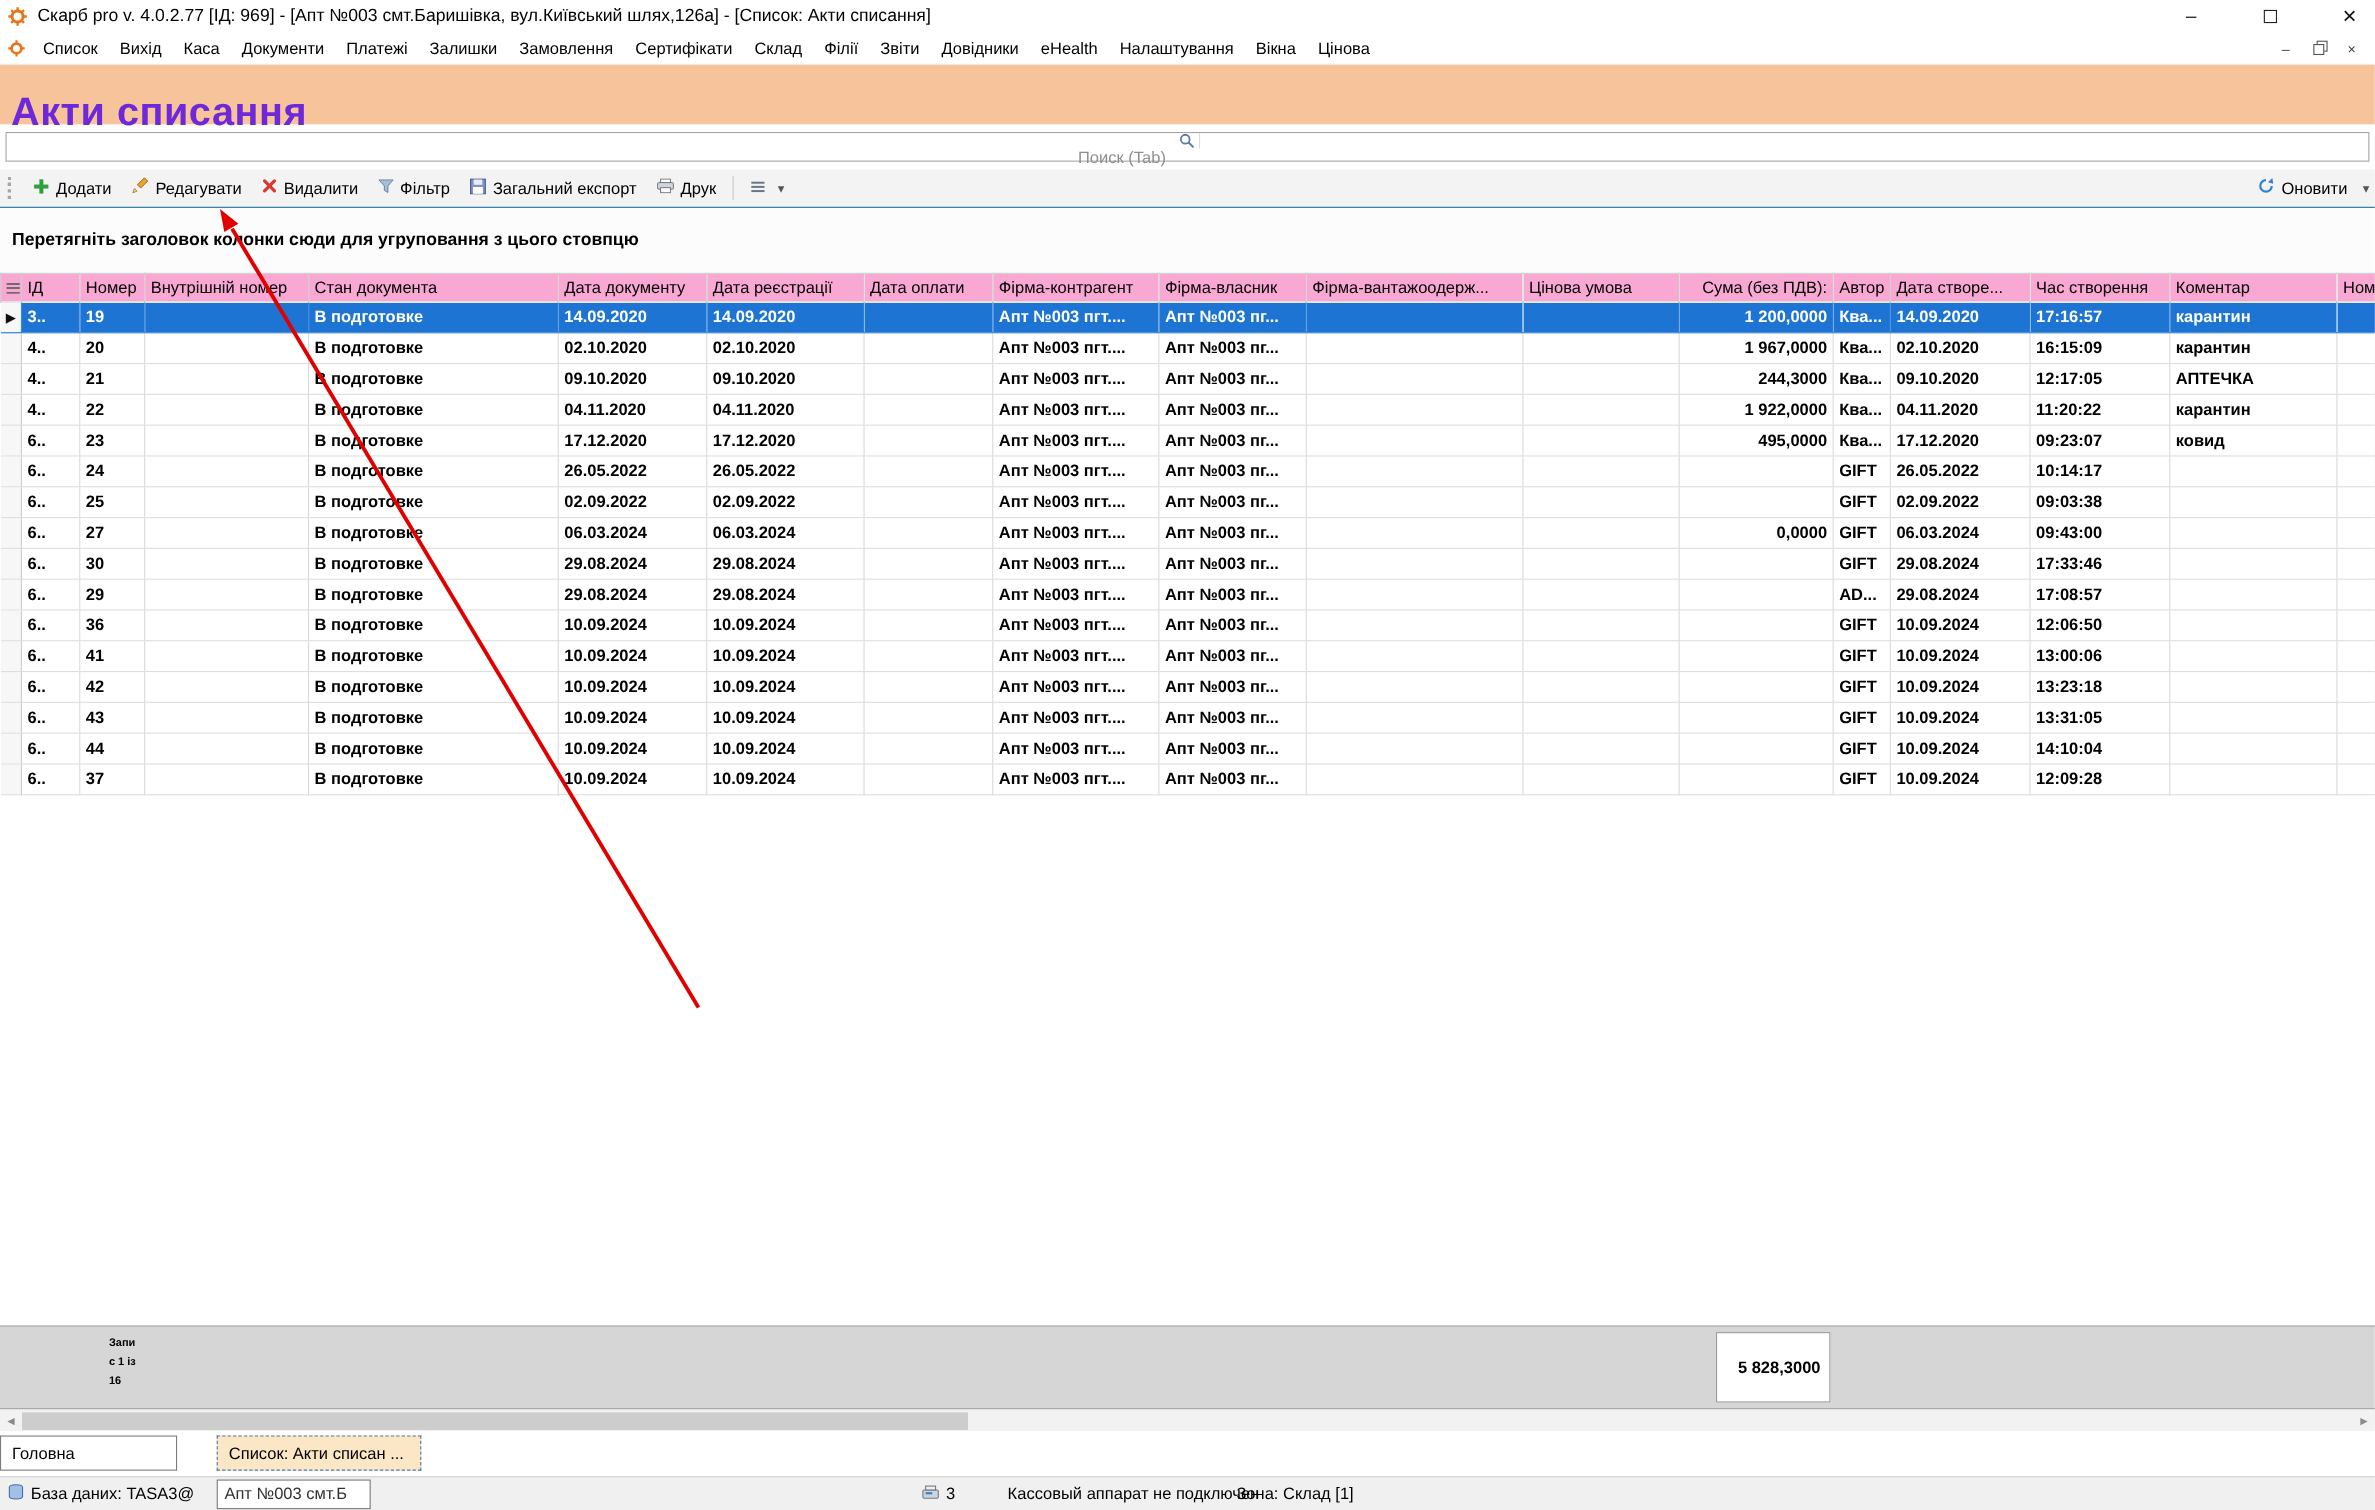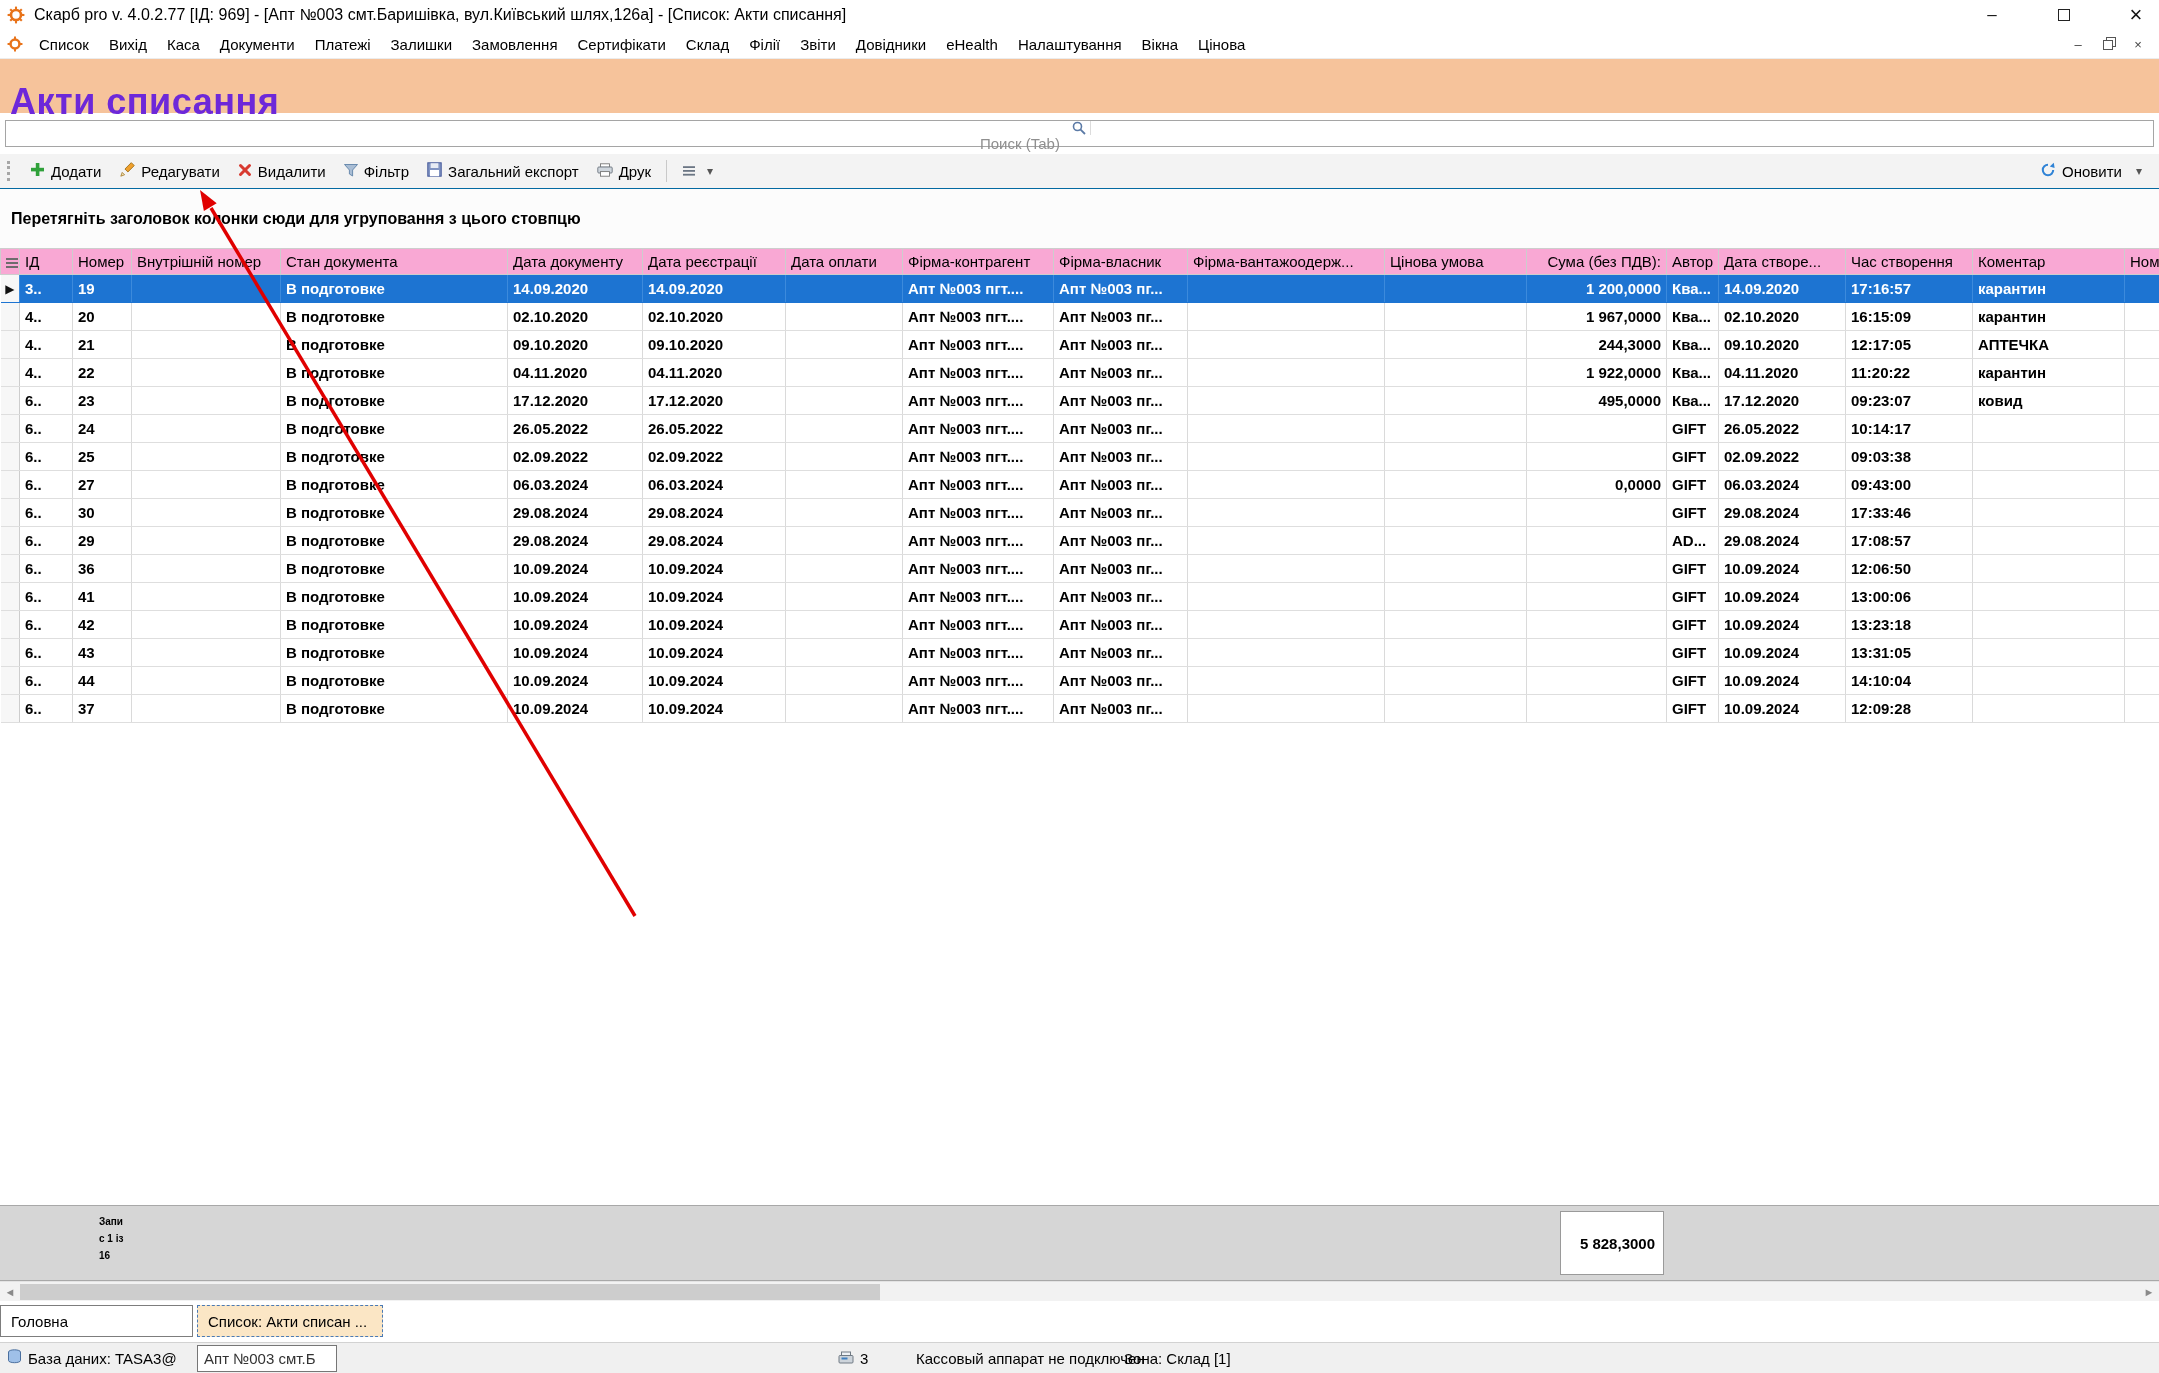--- a/index.html
+++ b/index.html
@@ -42,21 +42,21 @@
                    font-family:inherit;color:#222;background:transparent;}
   .searchbar input::placeholder{color:#8f8f8f;}
 
   
   .toolbar{position:absolute;top:154px;left:0;right:0;height:35px;background:#f3f3f3;
            display:flex;align-items:center;border-bottom:1px solid #0369a1;font-size:15px;}
   .grip{width:5px;height:20px;border-left:3px dotted #a6a6a6;margin:0 9px 0 7px;}
   .tb-btn{display:flex;align-items:center;gap:6px;padding:5px 9px;cursor:default;white-space:nowrap;}
   .tb-sep{width:1px;height:22px;background:#c9c9c9;margin:0 6px;}
   .tb-dd{color:#555;font-size:12px;padding:0 5px;}
-  .tb-right{margin-left:auto;display:flex;align-items:center;margin-right:12px;}
+  .tb-right{margin-left:auto;display:flex;align-items:center;}
 
   
   .group-panel{position:absolute;top:189px;left:0;right:0;height:59px;background:#fcfcfc;
                display:flex;align-items:center;}
   .group-panel span{font-weight:bold;font-size:16px;padding-left:11px;}
 
   
   .grid{position:absolute;top:248px;left:0;width:2159px;border-collapse:collapse;table-layout:fixed;
         font-size:15px;}
   .grid th{height:26px;background:#f9a8d4;border:1px solid #cdcdcd;font-weight:normal;
@@ -86,21 +86,21 @@
            border-top:1px solid #e3e3e3;}
   .hs-btn{position:absolute;top:0;width:20px;height:20px;display:flex;align-items:center;
           justify-content:center;color:#8a8a8a;font-size:11px;}
   .hs-left{left:0;}.hs-right{right:0;}
   .hs-thumb{position:absolute;left:20px;top:2px;width:860px;height:16px;background:#cdcdcd;}
 
   
   .tabs{position:absolute;top:1305px;left:0;right:0;height:34px;background:#fff;}
   .tab{position:absolute;top:0;height:32px;display:flex;align-items:center;padding:0 10px;
        font-size:15px;white-space:nowrap;overflow:hidden;cursor:default;}
-  .tab-home{left:0;width:193px;background:#fff;border:1px solid #7d7d7d;}
+  .tab-home{left:0;width:161px;background:#fff;border:1px solid #7d7d7d;}
   .tab-active{left:197px;width:186px;background:#fbe6c5;border:1px dashed #4a7ab5;}
 
   
   .statusbar{position:absolute;top:1342px;left:0;right:0;height:31px;background:#f0f0f0;
              border-top:1px solid #d2d2d2;font-size:15px;}
   .sb-item{position:absolute;top:0;height:100%;display:flex;align-items:center;gap:6px;white-space:nowrap;}
   .sb-db{left:7px;}
   .sb-box{position:absolute;left:197px;top:2px;height:27px;width:140px;background:#fff;
           border:1px solid #767676;display:flex;align-items:center;padding:0 6px;color:#333;
           overflow:hidden;white-space:nowrap;}

